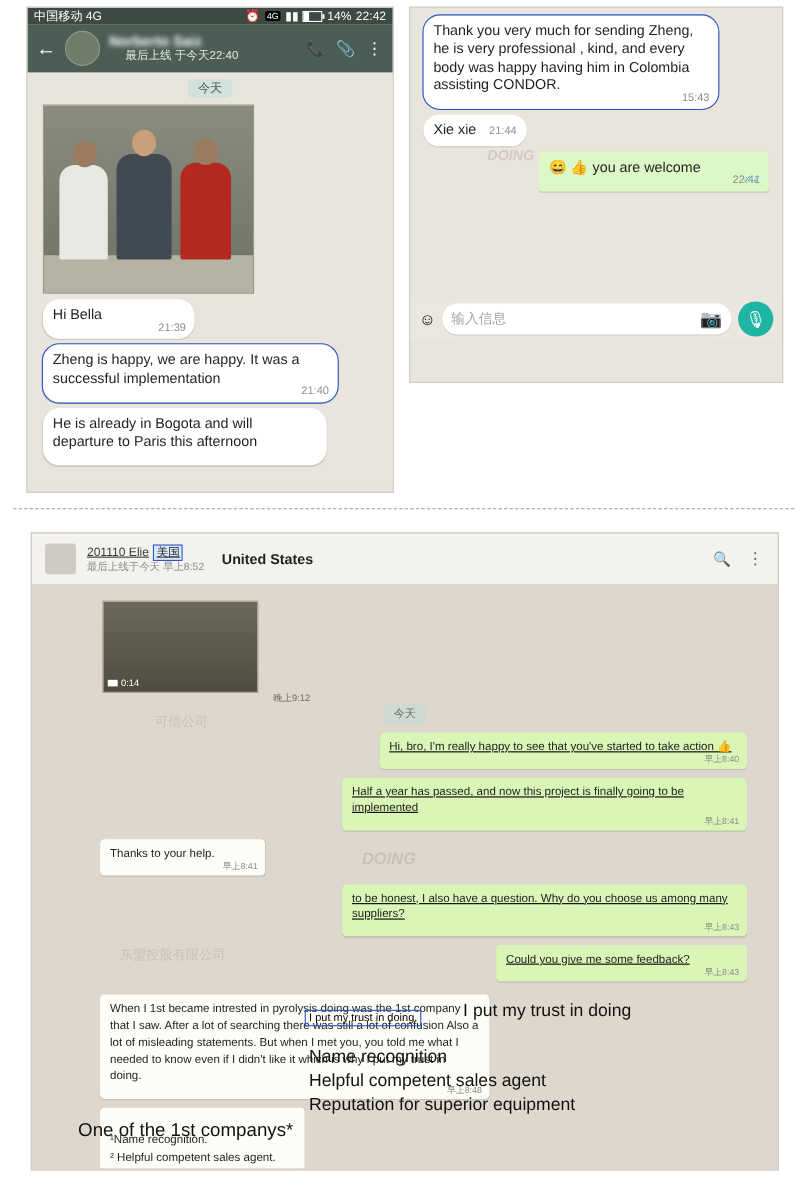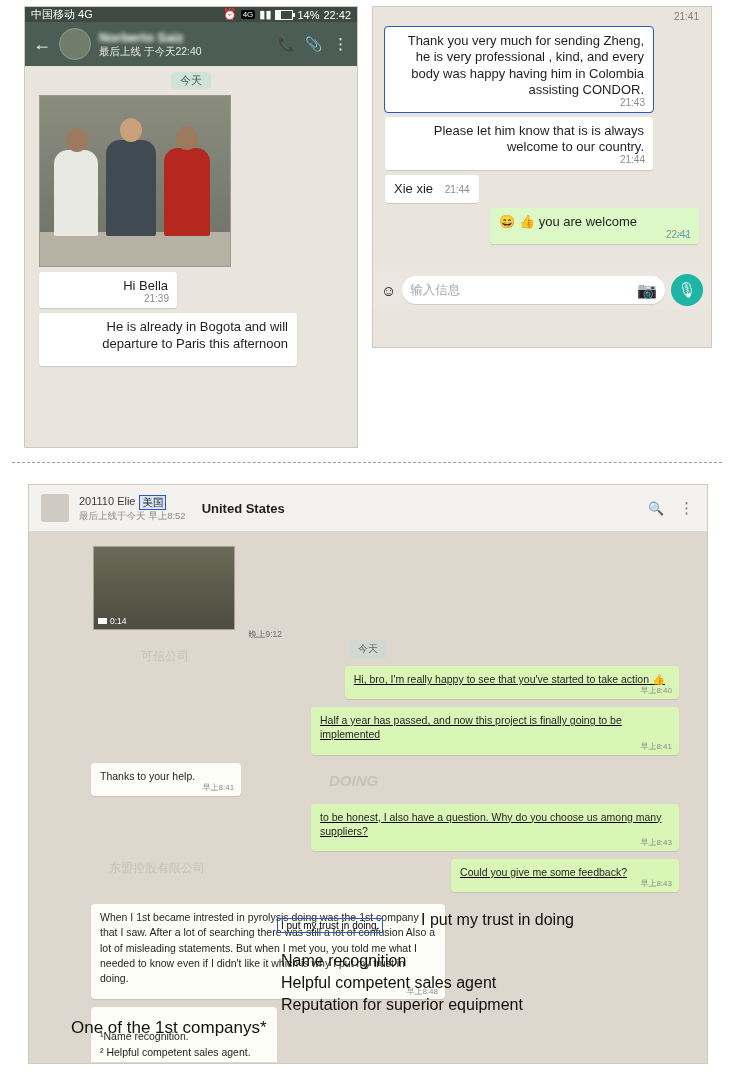--- a/index.html
+++ b/index.html
@@ -18,42 +18,42 @@
   .badge4g{background:#000000;color:#fff;font-size:8px;border-radius:2px;padding:0 2px;}
   .batt{display:inline-block;width:16px;height:8px;border:1px solid #fff;position:relative;}
   .batt:after{content:"";position:absolute;right:-3px;top:2px;width:2px;height:4px;background:#fff;}
   .batt i{display:block;height:100%;width:30%;background:#fff;}
 
   .wa-header{height:44px;background:#4b5d55;display:flex;align-items:center;padding:0 8px;gap:8px;color:#fff;}
   .back-arrow{font-size:18px;line-height:1;}
   .avatar{width:30px;height:30px;border-radius:50%;background:#6f7d6a;border:1px solid #8d9a88;}
   .wa-names{flex:1;display:flex;flex-direction:column;justify-content:center;line-height:1.15;}
   .wa-name{font-size:13px;font-weight:bold;filter:blur(2.2px);color:#fff;}
-  .wa-sub{font-size:10.5px;color:#e4eae4;}
+  .wa-sub{font-size:10.5px;color:#e4eae4;margin-left:15px;}
   .hdr-icons{display:flex;align-items:center;gap:10px;font-size:14px;}
   .dots{font-size:15px;letter-spacing:1px;}
 
   .chat-left{position:relative;height:374px;background:#e9e4dc;overflow:hidden;}
   .wm{position:absolute;color:rgba(160,150,140,.32);font-size:13px;pointer-events:none;white-space:nowrap;}
   .wm .wmlogo{font-style:italic;font-weight:bold;}
 
   .daychip{margin:6px auto 2px;width:fit-content;background:#cfe3da;color:#4b5d55;font-size:11px;padding:1px 9px;border-radius:4px;}
 
   .photo{margin:6px 0 0 14px;width:190px;height:170px;background:linear-gradient(#8a8c7e,#6d7264);position:relative;border:1px solid #9a998b;}
   .photo .floor{position:absolute;left:0;right:0;bottom:0;height:34px;background:#b6b2a3;}
   .photo .p1{position:absolute;left:14px;bottom:30px;width:44px;height:86px;background:#e9e9e4;border-radius:14px 14px 2px 2px;}
   .photo .p2{position:absolute;left:66px;bottom:30px;width:50px;height:96px;background:#3f4a52;border-radius:14px 14px 2px 2px;}
   .photo .p3{position:absolute;left:124px;bottom:30px;width:46px;height:88px;background:#b5281f;border-radius:14px 14px 2px 2px;}
   .photo .h1,.photo .h2,.photo .h3{position:absolute;border-radius:50%;background:#9c7a5e;}
   .photo .h1{left:26px;bottom:114px;width:22px;height:24px;}
   .photo .h2{left:80px;bottom:124px;width:22px;height:24px;background:#c9a07a;}
   .photo .h3{left:136px;bottom:116px;width:22px;height:24px;}
 
   .msg{font-size:13px;color:#1f1f1f;line-height:1.25;position:relative;}
-  .bub-in{background:#fff;border-radius:3px;padding:6px 9px 14px;box-shadow:0 1px 1px rgba(0,0,0,.12);display:inline-block;max-width:265px;text-align:right;}
+  .bub-in{background:#fff;border-radius:15px;padding:6px 9px 14px;box-shadow:0 1px 1px rgba(0,0,0,.12);display:inline-block;max-width:265px;}
   .bub-out{background:#dcf8c6;border-radius:3px;padding:6px 9px 14px;box-shadow:0 1px 1px rgba(0,0,0,.12);display:inline-block;max-width:265px;}
   .time{position:absolute;right:8px;bottom:3px;font-size:10px;color:#8d8d8d;}
   .row-l{margin:5px 0 0 14px;}
   .outline-blue{outline:1.5px solid #2a56c6;outline-offset:0;}
 
   
   .phone-right{position:absolute;left:372px;top:6px;width:338px;height:340px;background:#e9e4dc;border:1px solid #cfc9c0;overflow:hidden;}
   .chat-right{position:relative;height:300px;overflow:hidden;padding-top:2px;}
   .r-time{text-align:right;font-size:10px;color:#7e7e7e;padding:2px 12px 0 0;}
   .row-r{margin:5px 12px 0 0;display:flex;justify-content:flex-end;}
@@ -65,21 +65,21 @@
   .emoji{font-size:15px;}
 
   
   .divider{position:absolute;left:12px;top:462px;width:710px;border-top:1.5px dashed #9a9a9a;}
 
   
   .bottom{position:absolute;left:28px;top:484px;width:678px;height:578px;background:#ded8ce;border:1px solid #cfc9c0;overflow:hidden;}
   .b-header{height:46px;background:#f4f2ee;display:flex;align-items:center;padding:0 12px;gap:10px;border-bottom:1px solid #dcd8d2;}
   .b-avatar{width:28px;height:28px;border-radius:3px;background:#cfcac2;}
   .b-names{display:flex;flex-direction:column;line-height:1.25;}
-  .b-n1{font-size:11px;color:#3b3b3b;display:flex;align-items:flex-start;gap:4px;}
+  .b-n1{font-size:11px;color:#3b3b3b;display:flex;align-items:flex-end;gap:4px;text-decoration:underline;}
   .flagbox{border:1px solid #2a56c6;font-size:10.5px;padding:0 2px;color:#1f1f1f;background:#dbe7f7;}
   .b-n2{font-size:9.5px;color:#8a8a8a;}
   .b-title{font-size:13px;font-weight:bold;color:#1f1f1f;margin-left:6px;}
   .b-spacer{flex:1;}
   .b-icons{display:flex;align-items:center;gap:14px;color:#6b6b6b;font-size:13px;}
 
   .b-chat{position:relative;height:530px;background:#ddd7cd;overflow:hidden;}
   .video{margin:14px 0 0 64px;width:140px;height:82px;background:linear-gradient(#6b6a58,#4d4c3f);position:relative;border:1px solid #a6a296;}
   .vlabel{position:absolute;left:4px;bottom:3px;font-size:8.5px;color:#fff;display:flex;align-items:center;gap:3px;}
   .vcam{display:inline-block;width:9px;height:6px;background:#fff;position:relative;}
@@ -151,49 +151,48 @@
             <div class="h3"></div>
         </div>
 
         <div class="row-l">
           <div class="bub-in msg" style="min-width:120px;">
             <span>Hi Bella</span>
             <span class="time">21:39</span>
           </div>
         </div>
 
+        <div class="row-l">
+          <div class="bub-in msg outline-blue" style="width:250px;">
+            <span>Zheng is happy, we are happy. It was a successful implementation</span>
+            <span class="time">21:40</span>
+          </div>
+        </div>
 
         <div class="row-l">
           <div class="bub-in msg" style="width:240px;">
             <span>He is already in Bogota and will departure to Paris this afternoon</span>
           </div>
         </div>
       </div>
     </div>
 
     <div class="phone-right">
       <div class="chat-right">
         <div class="wm" style="left:70px;top:126px;"><span class="wmlogo">DOING</span></div>
         <div class="wm" style="left:128px;top:140px;font-size:12px;"><span>东盟控股有限公司</span></div>
 
-        <div class="r-time">21:41</div>
 
         <div class="row-ll">
           <div class="bub-in msg outline-blue" style="width:250px;">
             <span>Thank you very much for sending Zheng, he is very professional , kind, and every body was happy having him in Colombia assisting CONDOR.</span>
-            <span class="time">21:43</span>
-          </div>
-        </div>
-
-        <div class="row-ll">
-          <div class="bub-in msg" style="width:250px;">
-            <span>Please let him know that is is always welcome to our country.</span>
-            <span class="time">21:44</span>
-          </div>
-        </div>
+            <span class="time">15:43</span>
+          </div>
+        </div>
+
 
         <div class="row-ll">
           <div class="bub-in msg" style="padding-bottom:6px;">
             <span>Xie xie</span>
             <span style="font-size:10px;color:#8d8d8d;margin-left:8px;">21:44</span>
           </div>
         </div>
 
         <div class="row-r">
           <div class="bub-out msg" style="padding-right:62px;">

